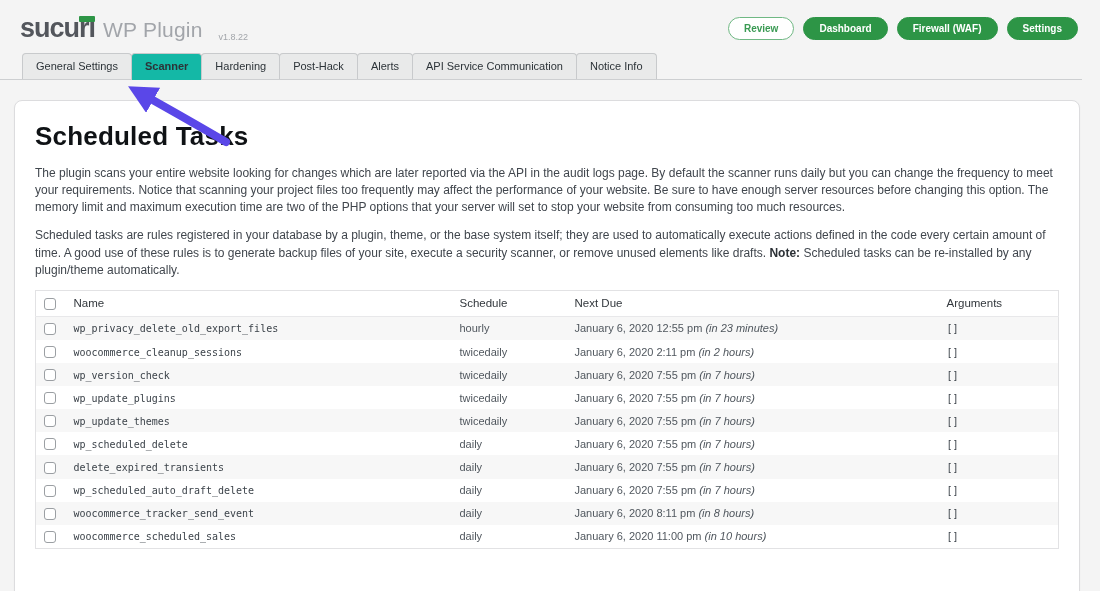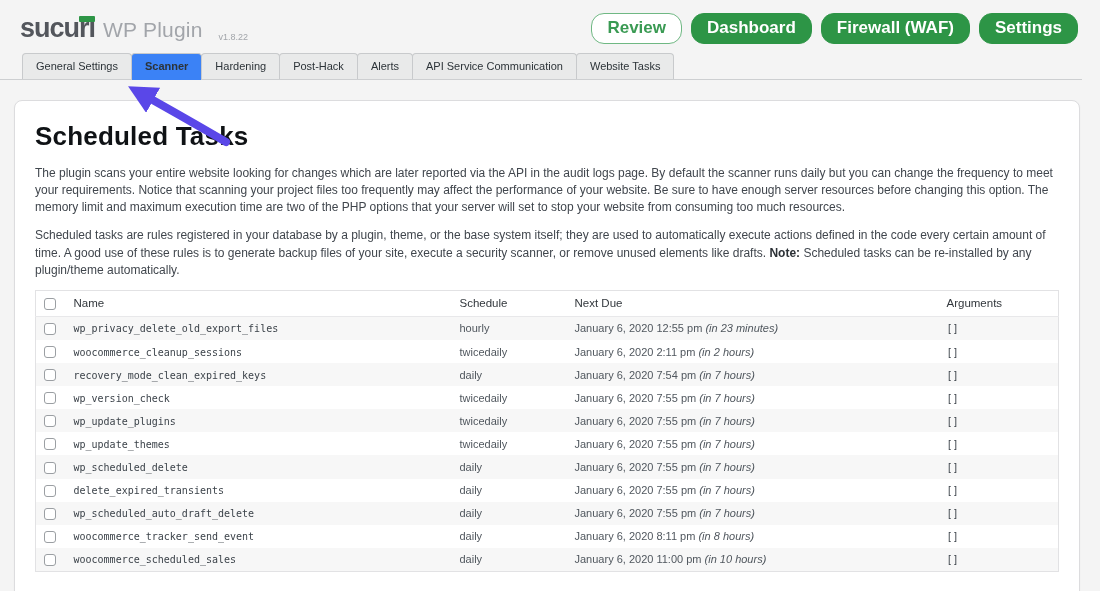--- a/index.html
+++ b/index.html
@@ -13,34 +13,34 @@
 
   
   .topbar { display:flex; justify-content:space-between; align-items:center; padding:11px 22px 6px 20px; height:52px; }
   .brand { display:flex; align-items:flex-end; }
   .logo { font-weight:900; font-size:27px; color:#53565c; letter-spacing:-1px; line-height:1; }
   .logo-accent-wrap { position:relative; display:inline-block; }
   .logo-accent-bar { position:absolute; top:1px; left:0; width:100%; height:6px; background:#2d9546; border-radius:1px; }
   .product { font-size:21px; color:#a2a5aa; font-weight:400; margin-left:8px; letter-spacing:0.2px; }
   .version { font-size:9px; color:#a2a5aa; margin-left:16px; }
   .top-buttons { display:flex; gap:9px; align-items:center; }
-  .pill { border-radius:13px; padding:5px 15px; font-size:17px; font-weight:700; cursor:pointer; line-height:1.1; font-family:"Liberation Sans", sans-serif; }
+  .pill { border-radius:13px; padding:5px 15px; font-size:10px; font-weight:700; cursor:pointer; line-height:1.1; font-family:"Liberation Sans", sans-serif; }
   .pill.solid { background:#2d9546; border:1px solid #2d9546; color:#fff; }
   .pill.outline { background:#fff; border:1px solid #6fb883; color:#3a9a53; }
 
   
   .tabstrip { margin-right:18px; border-bottom:1px solid #cdcfd1; padding-left:22px; display:flex; align-items:flex-end; height:28px; }
   .tab {
     background:#e9eaea; border:1px solid #c8cacc; border-bottom:none;
     border-top-left-radius:4px; border-top-right-radius:4px;
     padding:6px 13px 7px; font-size:11px; color:#2c3338; margin-left:-1px;
     position:relative; cursor:pointer; white-space:nowrap;
   }
   .tab:first-child { margin-left:0; }
-  .tab.active { background:#3b82f6; font-weight:700; z-index:2; padding-bottom:8px; margin-bottom:-1px; }
+  .tab.active { background:#14b8a6; font-weight:700; z-index:2; padding-bottom:8px; margin-bottom:-1px; }
 
   
   .panel {
     position:absolute; left:14px; right:20px; top:100px; bottom:-14px;
     background:#fff; border:1px solid #dcdcde; border-radius:8px;
     box-shadow:0 1px 2px rgba(0,0,0,0.04);
     padding:12px 20px 20px;
   }
   h1.page-title { font-size:26px; font-weight:800; color:#0f1215; margin:8px 0 13px; letter-spacing:0.2px; }
   p.desc { font-size:12px; color:#40464d; line-height:1.43; margin:0 0 11px; }
@@ -79,21 +79,21 @@
   </div>
 </div>
 
 <div class="tabstrip">
   <div class="tab">General Settings</div>
   <div class="tab active">Scanner</div>
   <div class="tab">Hardening</div>
   <div class="tab">Post-Hack</div>
   <div class="tab">Alerts</div>
   <div class="tab">API Service Communication</div>
-  <div class="tab">Website Tasks</div>
+  <div class="tab">Notice Info</div>
 </div>
 
 <svg class="anno-arrow" viewBox="0 0 150 72">
   <defs>
     <marker id="ah" markerWidth="3.6" markerHeight="3.6" refX="1.6" refY="1.8" orient="auto">
       <polygon points="0 0, 3.6 1.8, 0 3.6" fill="#5a47e8"></polygon>
     </marker>
   </defs>
   <path d="M118,62 Q84,42 34,14" fill="none" stroke="#5a47e8" stroke-width="8" stroke-linecap="round" marker-end="url(#ah)"></path>
 </svg>
@@ -132,27 +132,20 @@
         </tr>
         <tr>
           <td><span class="cb"></span></td>
           <td><span class="mono">woocommerce_cleanup_sessions</span></td>
           <td>twicedaily</td>
           <td><span>January 6, 2020 2:11 pm</span> <em>(in 2 hours)</em></td>
           <td><span class="mono">[]</span></td>
         </tr>
         <tr>
           <td><span class="cb"></span></td>
-          <td><span class="mono">recovery_mode_clean_expired_keys</span></td>
-          <td>daily</td>
-          <td><span>January 6, 2020 7:54 pm</span> <em>(in 7 hours)</em></td>
-          <td><span class="mono">[]</span></td>
-        </tr>
-        <tr>
-          <td><span class="cb"></span></td>
           <td><span class="mono">wp_version_check</span></td>
           <td>twicedaily</td>
           <td><span>January 6, 2020 7:55 pm</span> <em>(in 7 hours)</em></td>
           <td><span class="mono">[]</span></td>
         </tr>
         <tr>
           <td><span class="cb"></span></td>
           <td><span class="mono">wp_update_plugins</span></td>
           <td>twicedaily</td>
           <td><span>January 6, 2020 7:55 pm</span> <em>(in 7 hours)</em></td>

